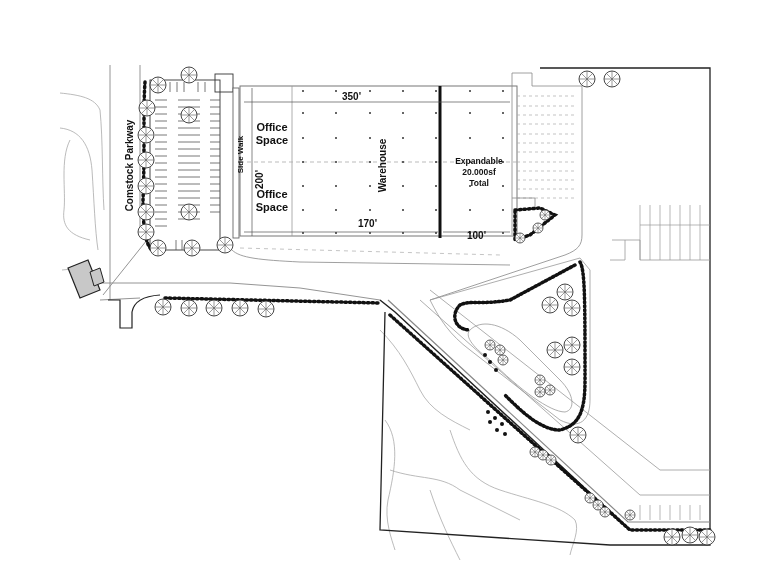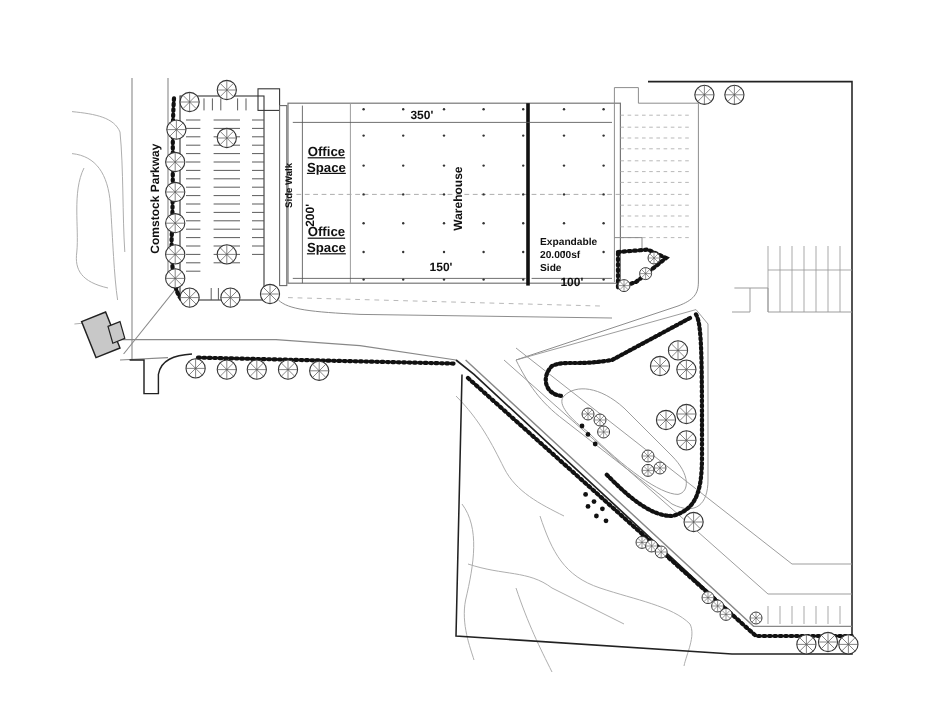--- a/index.html
+++ b/index.html
@@ -1,19 +1,19 @@
 <!DOCTYPE html>
 <html><head>
 <meta charset="utf-8">
 <style>
   html, body { margin:0; padding:0; background:#ffffff; }
   body { width:784px; height:588px; overflow:hidden; position:relative; font-family:"Liberation Sans", sans-serif; }
   #plan { position:absolute; left:0; top:0; width:784px; height:588px; }
   .lbl { position:absolute; color:#111; font-family:"Liberation Sans", sans-serif; white-space:nowrap; }
-  .office { font-weight:bold; font-size:11px; line-height:13px; text-align:center;text-decoration:underline; }
+  .office { font-weight:bold; font-size:11px; line-height:13px; text-align:center; }
   .dim { font-size:10px; font-weight:bold; }
   .small { font-size:8px; }
   .rot { transform-origin:center center; }
 </style>
 </head>
 <body>
 
 <svg id="plan" viewBox="0 0 784 588" xmlns="http://www.w3.org/2000/svg">
   <defs>
     <g id="tree">
@@ -224,23 +224,23 @@
 
 <div class="lbl office" style="left:252px; top:121px; width:40px;">
   <div>Office</div>
   <div>Space</div>
 </div>
 <div class="lbl office" style="left:252px; top:188px; width:40px;">
   <div>Office</div>
   <div>Space</div>
 </div>
 <div class="lbl dim" style="left:342px; top:91px;">350'</div>
-<div class="lbl dim" style="left:358px; top:218px;">150'</div>
+<div class="lbl dim" style="left:358px; top:218px;">170'</div>
 <div class="lbl dim" style="left:467px; top:230px;">100'</div>
 <div class="lbl dim rot" style="left:250px; top:174px; transform:rotate(-90deg);">200'</div>
 <div class="lbl dim rot" style="left:356px; top:160px; transform:rotate(-90deg);">Warehouse</div>
 <div class="lbl small rot" style="left:222px; top:150px; transform:rotate(-90deg); font-weight:bold;">Side Walk</div>
 <div class="lbl rot" style="left:84px; top:160px; transform:rotate(-90deg); font-size:10px; font-weight:bold;">Comstock Parkway</div>
-<div class="lbl" style="left:450px; top:156px; width:58px; text-align:left; font-size:8.5px; font-weight:bold; line-height:11px;margin-top:40px;">
+<div class="lbl" style="left:450px; top:156px; width:58px; text-align:center; font-size:8.5px; font-weight:bold; line-height:11px;">
   <div>Expandable</div>
   <div>20.000sf</div>
-  <div>Side</div>
+  <div>Total</div>
 </div>
 
 </body></html>

